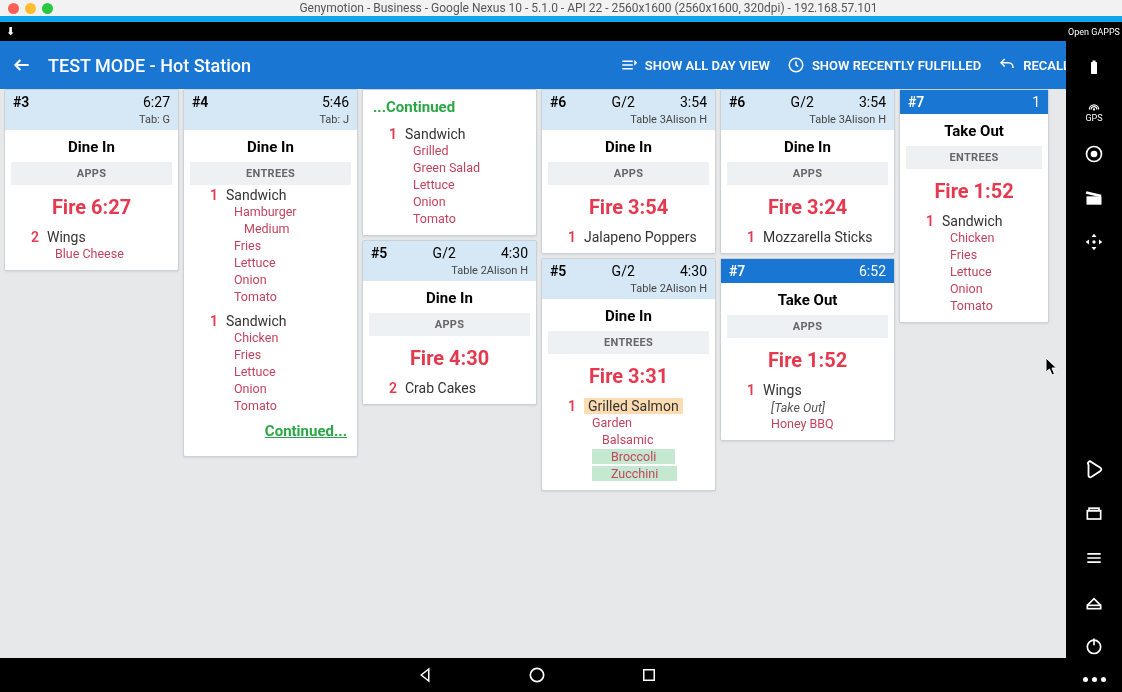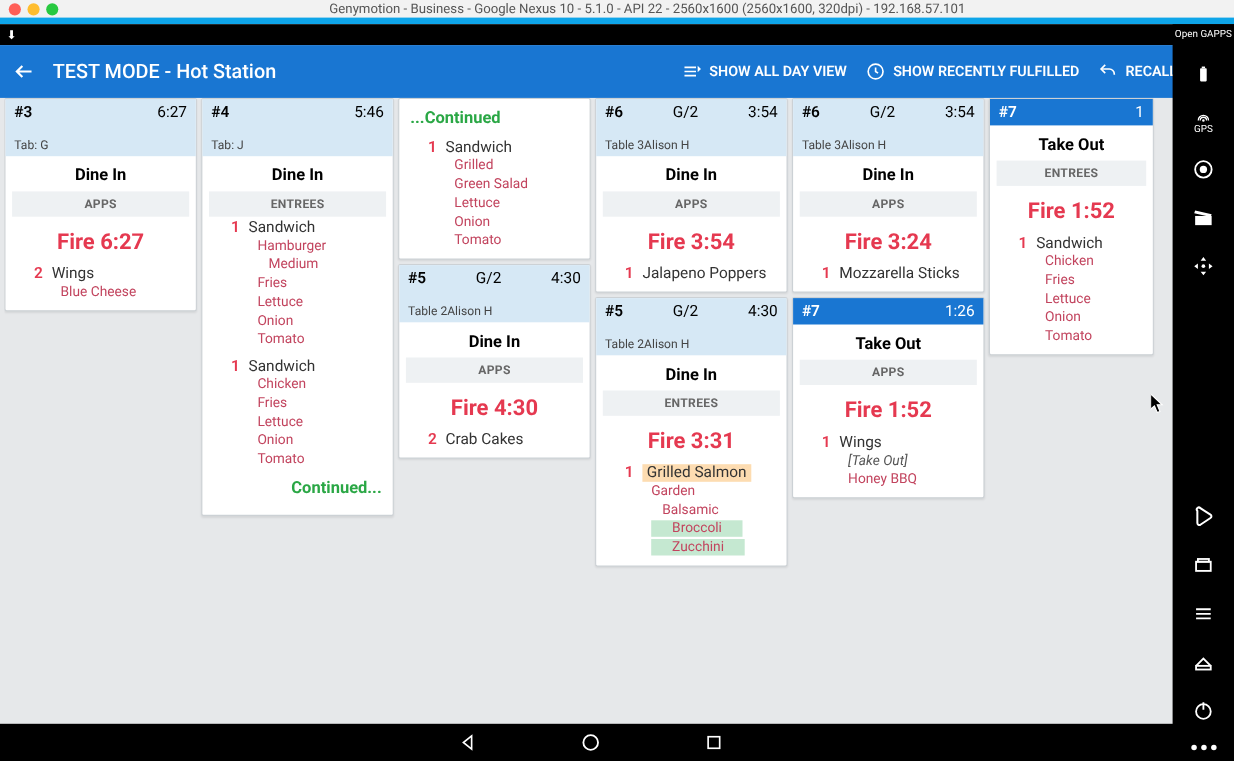--- a/index.html
+++ b/index.html
@@ -25,27 +25,27 @@
 
   
   .board { position:absolute; top:89px; left:4px; right:58px; bottom:34px; display:flex; gap:4px; align-items:flex-start; overflow:hidden; }
   .col { width: 175px; display:flex; flex-direction:column; gap:4px; }
 
   .card { background:#fff; border:1px solid #ccd1d5; border-radius:2px; box-shadow: 0 1px 2px rgba(0,0,0,.08); display:flex; flex-direction:column; padding-bottom:8px; }
   .card-head { background:#d6e8f5; padding:4px 8px 4px 8px; position:relative; }
   .card-head.blue { background:#1976d2; color:#fff; }
   .head-row1 { display:flex; justify-content:space-between; font-size:14px; }
   .head-row1 .num { font-weight:600; }
-  .head-row2 { display:flex; justify-content:flex-start; font-size:11px; margin-top:15px; color:#444;}
+  .head-row2 { display:flex; justify-content:flex-end; font-size:11px; margin-top:3px; color:#444;}
 
   .dine { text-align:center; font-weight:700; font-size:15px; margin:8px 0 6px; }
   .section-label { background:#eef1f3; text-align:center; font-size:11px; font-weight:700; color:#666; padding:5px 0; margin:0 6px; letter-spacing:.3px; }
   .fire { text-align:center; color:#e53950; font-size:20px; font-weight:700; margin:10px 0 8px; }
   .continued { color:#2aa745; font-weight:700; font-size:15px; margin:8px 10px; }
-  .continued-right { text-align:right; }
+  .continued-right { text-align:right;text-decoration:underline; }
 
   .item { display:flex; gap:8px; padding:2px 10px 0 20px; font-size:14px; }
   .item .qty { width:14px; text-align:right; color:#e53950; font-weight:600; }
   .item .name { color:#333; }
   .mod { font-size:12.5px; color:#c2445e; padding:1px 0 1px 50px; }
   .mod2 { padding-left:60px; }
   .note { font-size:12.5px; font-style:italic; color:#555; padding:2px 16px 0 50px; }
   .hl-orange { background:#fddcb1; padding:0 4px; }
   .hl-green { background:#c5e8d1; padding:0 19px; display:inline-block; }
 
@@ -289,21 +289,21 @@
       <div class="fire">Fire  3:24</div>
       <div class="item">
           <span class="qty">1</span>
           <span class="name">Mozzarella Sticks</span>
         </div>
     </div>
     <div class="card">
       <div class="card-head blue">
         <div class="head-row1">
             <span class="num">#7</span>
-            <span>1:26</span>
+            <span>6:52</span>
           </div>
       </div>
       <div class="dine">Take Out</div>
       <div class="section-label">APPS</div>
       <div class="fire">Fire  1:52</div>
       <div class="item">
           <span class="qty">1</span>
           <span class="name">Wings</span>
         </div>
       <div class="note">[Take Out]</div>

